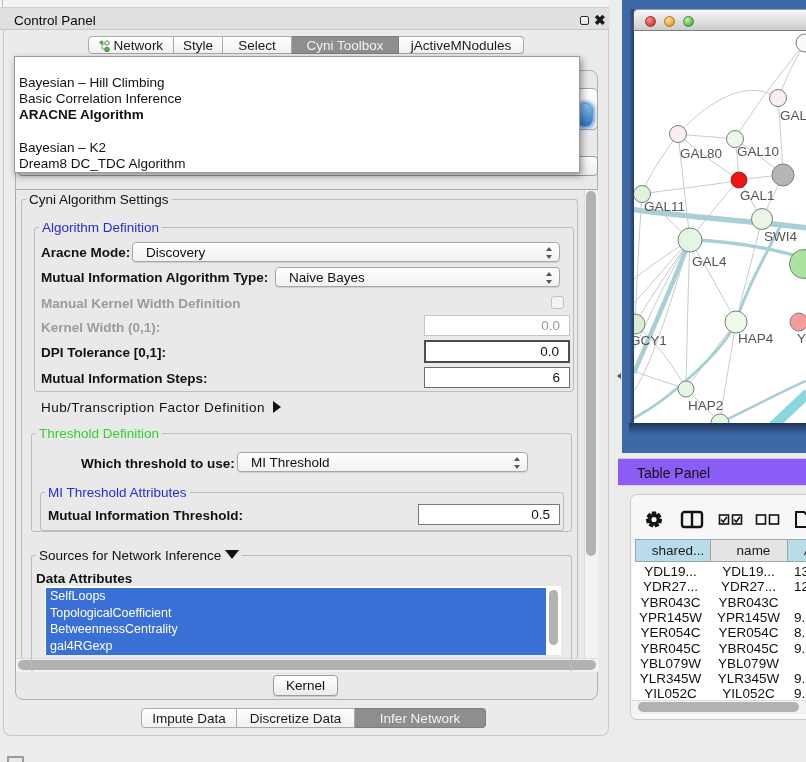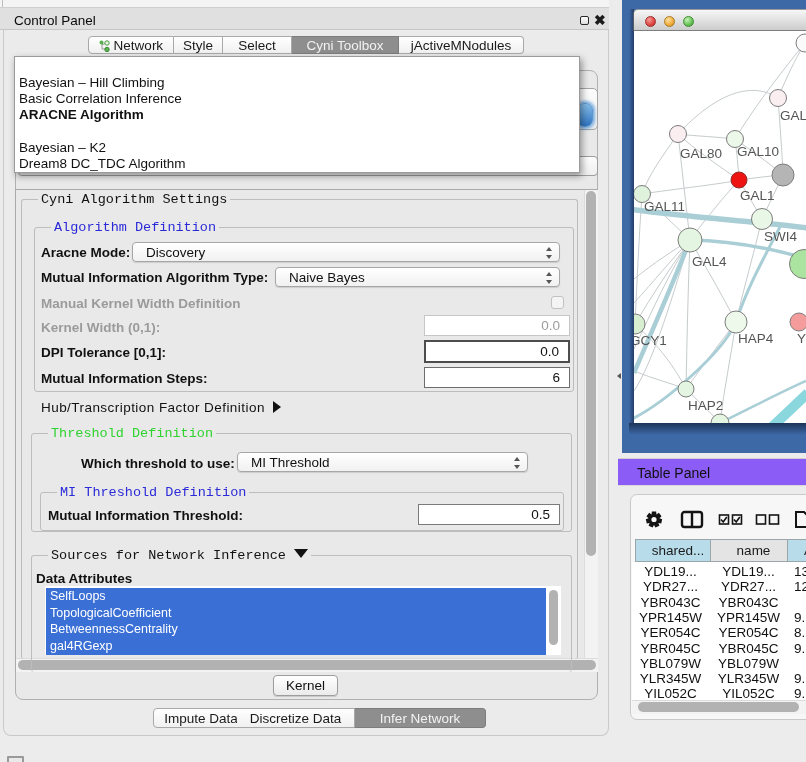--- a/index.html
+++ b/index.html
@@ -31,21 +31,21 @@
 #combo-behind .glow { position:absolute; right:4px; top:14px; width:16px; height:24px; border-radius:7px; background:linear-gradient(#85bce8,#2f74c0); box-shadow:0 0 3px 2px rgba(90,155,220,.8); border:1px solid #5e97cc; }
 #combo-behind2 { left:18px; top:156px; width:580px; height:20px; border:1px solid #9d9d9d; border-radius:4px; background:linear-gradient(#fdfdfd,#eee); }
 
 
 .vtrack { position:absolute; background:#f3f3f3; border-left:1px solid #dcdcdc; }
 .htrack { position:absolute; background:#f3f3f3; border-top:1px solid #dcdcdc; }
 .thumb { position:absolute; background:#b2b2b2; border-radius:6px; }
 
 
 .grp { position:absolute; border:1px solid #bdbdbd; border-radius:3px; }
-.grp > .gt { position:absolute; top:-8px; left:16px; background:#e9e9e9; padding:0 3px; font-size:13.5px; line-height:15px; white-space:nowrap;font-family:Liberation Mono, monospace; }
+.grp > .gt { position:absolute; top:-8px; left:4px; background:#e9e9e9; padding:0 3px; font-size:13.5px; line-height:15px; white-space:nowrap; }
 
 .lbl { position:absolute; font-weight:bold; font-size:13.5px; white-space:nowrap; }
 .lbl.dis { color:#9b9b9b; }
 
 
 .combo { position:absolute; height:20px; border:1px solid #a6a6a6; border-radius:4px; background:linear-gradient(#ffffff,#f1f1f1); font-size:13.5px; line-height:18px; box-shadow:0 1px 1px rgba(0,0,0,0.12); }
 .combo .cv { position:absolute; left:13px; top:1px; }
 .combo .arr { position:absolute; right:6px; top:3px; width:8px; height:14px; }
 .combo .arr:before { content:""; position:absolute; left:1px; top:1px; border-left:3.5px solid transparent; border-right:3.5px solid transparent; border-bottom:4.5px solid #555; }
 .combo .arr:after { content:""; position:absolute; left:1px; bottom:1px; border-left:3.5px solid transparent; border-right:3.5px solid transparent; border-top:4.5px solid #555; }
@@ -153,41 +153,41 @@
 
 <div class="grp" style="left:31px; top:433px; width:541px; height:99px;">
   <span class="gt" style="color:#2fd32f;">Threshold Definition</span>
 </div>
 <div class="lbl" style="left:81px; top:456px;">Which threshold to use:</div>
 <div class="combo" style="left:237px; top:452px; width:291px;">
     <span class="cv">MI Threshold</span>
     <span class="arr"></span>
   </div>
 <div class="grp" style="left:40px; top:492px; width:524px; height:39px;">
-  <span class="gt" style="color:#2a2ad8;">MI Threshold Definition</span>
+  <span class="gt" style="color:#2a2ad8;">MI Threshold Attributes</span>
 </div>
 <div class="lbl" style="left:48px; top:508px;">Mutual Information Threshold:</div>
 <div class="fld" style="left:418px; top:504px; width:142px; height:21px; border:1px solid #7a7a7a; line-height:19px;">0.5</div>
 
 <div class="grp" style="left:31px; top:555px; width:541px; height:117px; border-bottom:none;">
   <span class="gt">Sources for Network Inference <span style="display:inline-block; width:0; height:0; border-left:7px solid transparent; border-right:7px solid transparent; border-top:9px solid #111; vertical-align:1px;"></span></span>
 </div>
 <div class="lbl" style="left:36px; top:571px;">Data Attributes</div>
 <div class="abs" id="dalist">
   <div class="rowsel"></div>
   <div class="it" style="top:3px;">SelfLoops</div>
   <div class="it" style="top:19.5px;">TopologicalCoefficient</div>
   <div class="it" style="top:36px;">BetweennessCentrality</div>
   <div class="it" style="top:52.5px;">gal4RGexp</div>
 </div>
 <div class="thumb" style="left:549px; top:590px; width:9px; height:55px;"></div>
 
 <div class="abs" id="apply">Kernel</div>
 
-<div class="seg first" style="left:141px; top:708px; width:96px; height:20px; line-height:19px;margin-left:12px;">Impute Data</div>
+<div class="seg first" style="left:141px; top:708px; width:96px; height:20px; line-height:19px;">Impute Data</div>
 <div class="seg" style="left:237px; top:708px; width:118px; height:20px; line-height:19px;">Discretize Data</div>
 <div class="seg sel last" style="left:355px; top:708px; width:131px; height:20px; line-height:19px;">Infer Network</div>
 
 <div class="abs" id="blicon"></div>
 
 <div class="abs" id="popup">
   <div class="pi" style="top:18px;">Bayesian – Hill Climbing</div>
   <div class="pi" style="top:34px;">Basic Correlation Inference</div>
   <div class="pi" style="top:50px; font-weight:bold;">ARACNE Algorithm</div>
   <div class="pi" style="top:83px;">Bayesian – K2</div>

